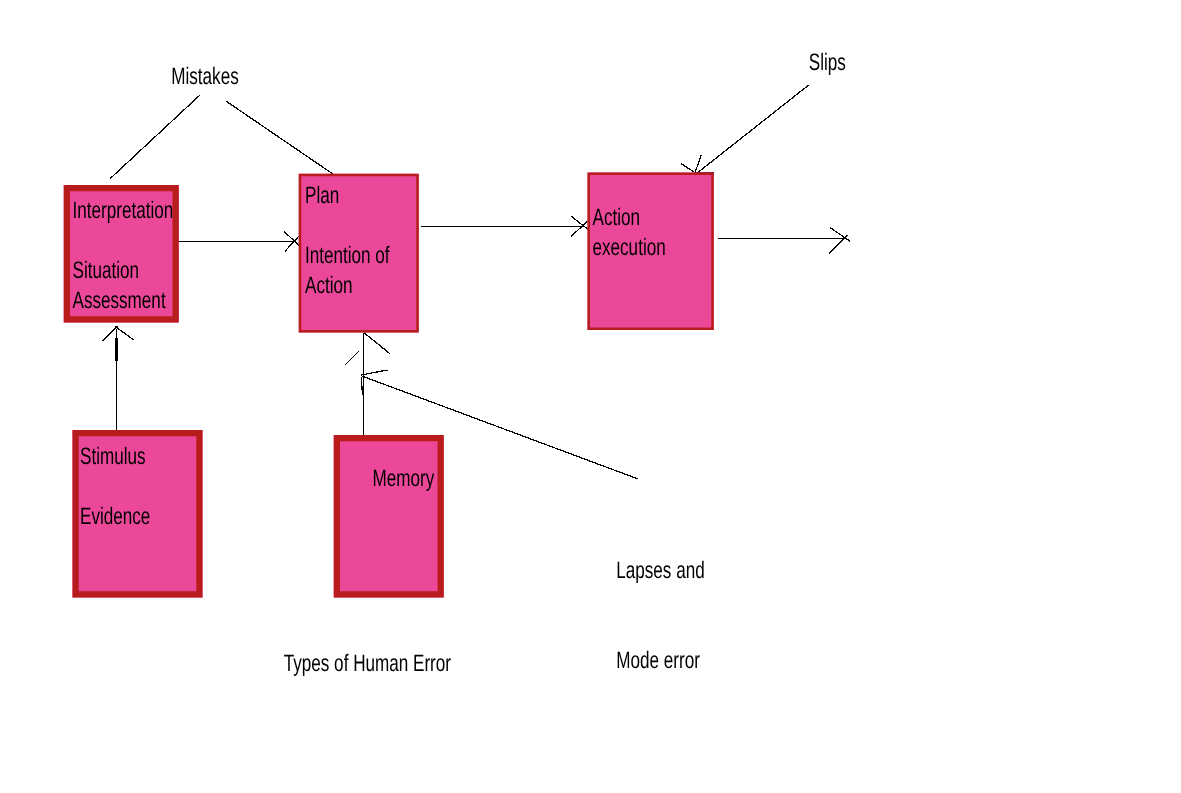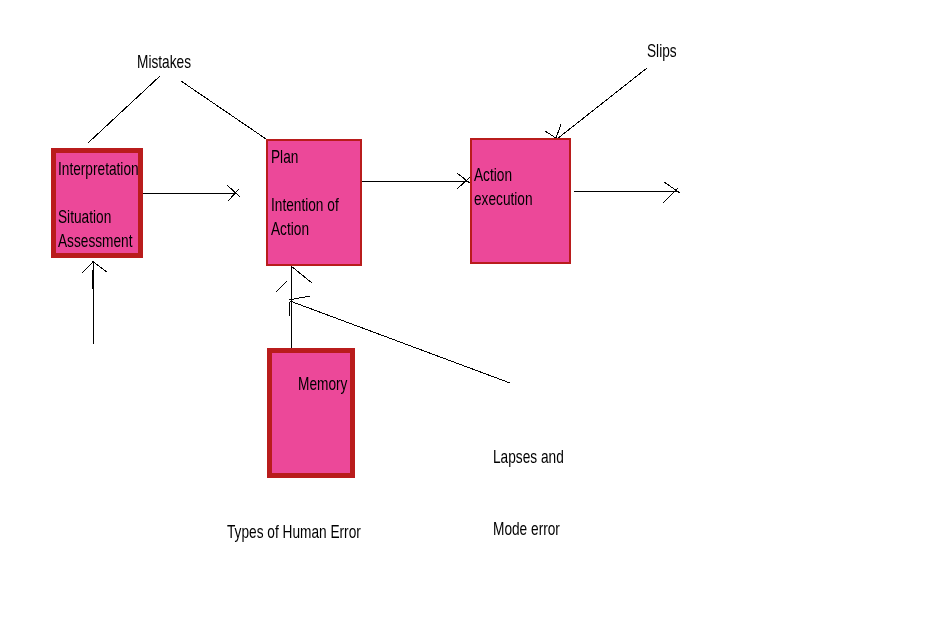--- a/index.html
+++ b/index.html
@@ -46,21 +46,21 @@
     position: absolute;
     font-size: 19px;
     line-height: 24px;
     white-space: pre;
     transform: scaleX(0.72);
     transform-origin: 0 0;
   }
   
   .b-interp  { left: 51px;  top: 148px; width: 92px;  height: 110px; }
   .b-interp  .box-text { margin: 4px 0 0 2px; }
-  .b-plan    { left: 239px; top: 139px; width: 96px;  height: 127px; margin-left: 27px; }
+  .b-plan    { left: 239px; top: 139px; width: 96px;  height: 127px; }
   .b-plan    .box-text { margin: 4px 0 0 3px; }
   .b-action  { left: 470px; top: 138px; width: 101px; height: 126px; }
   .b-action  .box-text { margin: 23px 0 0 2px; }
   .b-stim    { left: 58px;  top: 344px; width: 104px; height: 134px; }
   .b-stim    .box-text { margin: 5px 0 0 1px; }
   .b-memory  { left: 267px; top: 348px; width: 88px;  height: 130px; padding-left: 19px; }
   .b-memory  .box-text { margin: 19px 0 0 7px; }
   
   .l-mistakes { left: 137px; top: 50px; }
   .l-slips    { left: 647px; top: 39px; }
@@ -147,20 +147,27 @@
     </div>
   </div>
 
   <div class="box bd2 b-action">
     <div class="box-text">
       <div class="line">Action</div>
       <div class="line">execution</div>
     </div>
   </div>
 
+  <div class="box b-stim">
+    <div class="box-text">
+      <div class="line">Stimulus</div>
+      <div class="line"></div>
+      <div class="line">Evidence</div>
+    </div>
+  </div>
 
   <div class="box b-memory">
     <div class="box-text">
       <div class="line">Memory</div>
     </div>
   </div>
 
   <div class="label l-mistakes">Mistakes</div>
   <div class="label l-slips">Slips</div>
   <div class="label l-lapses">

